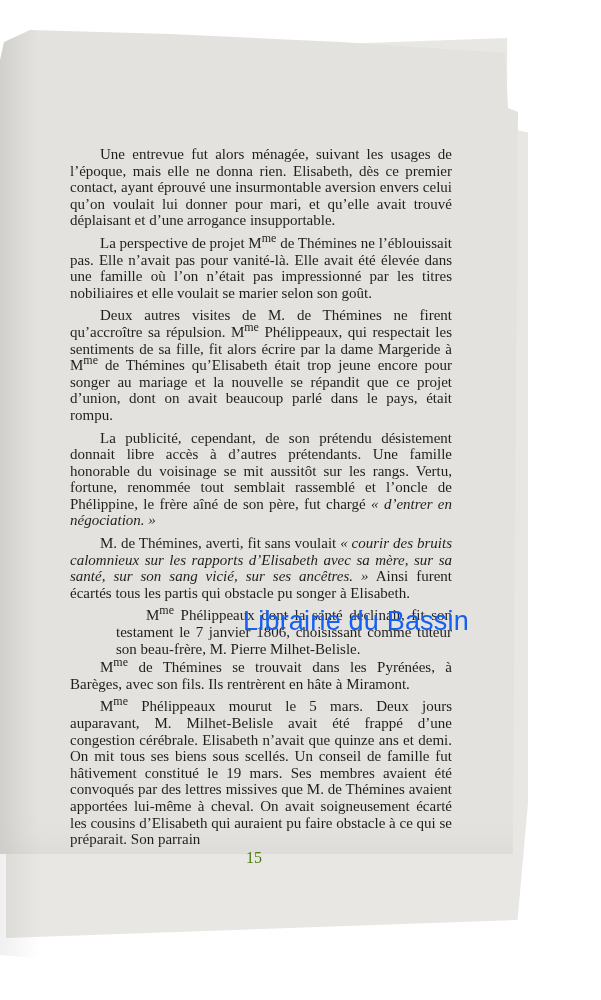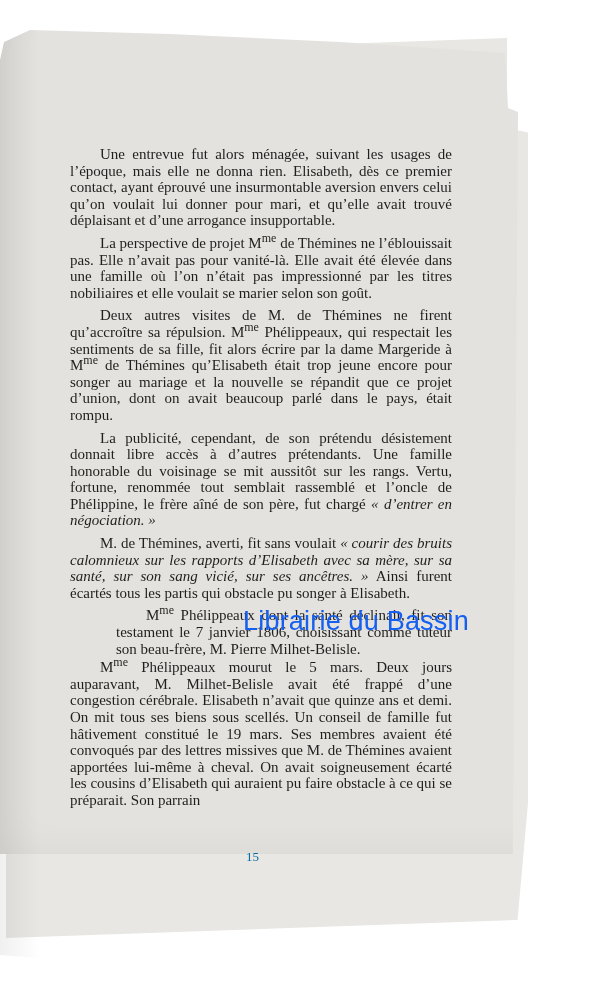--- a/index.html
+++ b/index.html
@@ -26,37 +26,38 @@
   .text-block {
     position: absolute; left: 70px; top: 146px; width: 382px;
     font-size: 15px; line-height: 16.6px; color: #1f1f1f;
     text-align: justify;
   }
   .para { margin: 0 0 6px 0; text-indent: 30px; text-align: justify; }
   .para.tight { margin-bottom: 2px; margin-left: 46px; }
   sup { font-size: 12px; vertical-align: 6px; line-height: 0; }
   .it { font-style: italic; }
   .page-number {
-    position: absolute; left: 246px; top: 849px; font-size: 13px; color: #0369a1;
+    position: absolute; left: 246px; top: 849px; font-size: 16px; color: #4d7c0f;
   }
   .watermark {
     position: absolute; left: 243px; top: 606px;
     font-family: "Liberation Sans", "DejaVu Sans", sans-serif;
     font-size: 27px; color: #1560f0; letter-spacing: 0.2px; white-space: nowrap;
   }
 </style>
 </head>
 <body>
 
 <div class="page-under"></div>
 <div class="page">
   <div class="text-block" id="text-block">
       <p class="para"><span>Une entrevue fut alors ménagée, suivant les usages de l’époque, mais elle ne donna rien. Elisabeth, dès ce premier contact, ayant éprouvé une insurmontable aversion envers celui qu’on voulait lui donner pour mari, et qu’elle avait trouvé déplaisant et d’une arrogance insupportable.</span></p>
       <p class="para"><span>La perspective de projet M</span><sup>me</sup><span> de Thémines ne l’éblouissait pas. Elle n’avait pas pour vanité-là. Elle avait été élevée dans une famille où l’on n’était pas impressionné par les titres nobiliaires et elle voulait se marier selon son goût.</span></p>
       <p class="para"><span>Deux autres visites de M. de Thémines ne firent qu’accroître sa répulsion. M</span><sup>me</sup><span> Phélippeaux, qui respectait les sentiments de sa fille, fit alors écrire par la dame Margeride à M</span><sup>me</sup><span> de Thémines qu’Elisabeth était trop jeune encore pour songer au mariage et la nouvelle se répandit que ce projet d’union, dont on avait beaucoup parlé dans le pays, était rompu.</span></p>
       <p class="para"><span>La publicité, cependant, de son prétendu désistement donnait libre accès à d’autres prétendants. Une famille honorable du voisinage se mit aussitôt sur les rangs. Vertu, fortune, renommée tout semblait rassemblé et l’oncle de Phélippine, le frère aîné de son père, fut chargé </span><span class="it">« d’entrer en négociation. »</span></p>
       <p class="para"><span>M. de Thémines, averti, fit sans voulait </span><span class="it">« courir des bruits calomnieux sur les rapports d’Elisabeth avec sa mère, sur sa santé, sur son sang vicié, sur ses ancêtres. »</span><span> Ainsi furent écartés tous les partis qui obstacle pu songer à Elisabeth.</span></p>
       <p class="para tight"><span>M</span><sup>me</sup><span> Phélippeaux dont la santé déclinait, fit son testament le 7 janvier 1806, choisissant comme tuteur son beau-frère, M. Pierre Milhet-Belisle.</span></p>
+      <p class="para"><span>M</span><sup>me</sup><span> de Thémines se trouvait dans les Pyrénées, à Barèges, avec son fils. Ils rentrèrent en hâte à Miramont.</span></p>
       <p class="para"><span>M</span><sup>me</sup><span> Phélippeaux mourut le 5 mars. Deux jours auparavant, M. Milhet-Belisle avait été frappé d’une congestion cérébrale. Elisabeth n’avait que quinze ans et demi. On mit tous ses biens sous scellés. Un conseil de famille fut hâtivement constitué le 19 mars. Ses membres avaient été convoqués par des lettres missives que M. de Thémines avaient apportées lui-même à cheval. On avait soigneusement écarté les cousins d’Elisabeth qui auraient pu faire obstacle à ce qui se préparait. Son parrain</span></p>
     </div>
   <div class="page-number">15</div>
 </div>
 <div class="watermark">Librairie du Bassin</div>
 
 </body></html>

